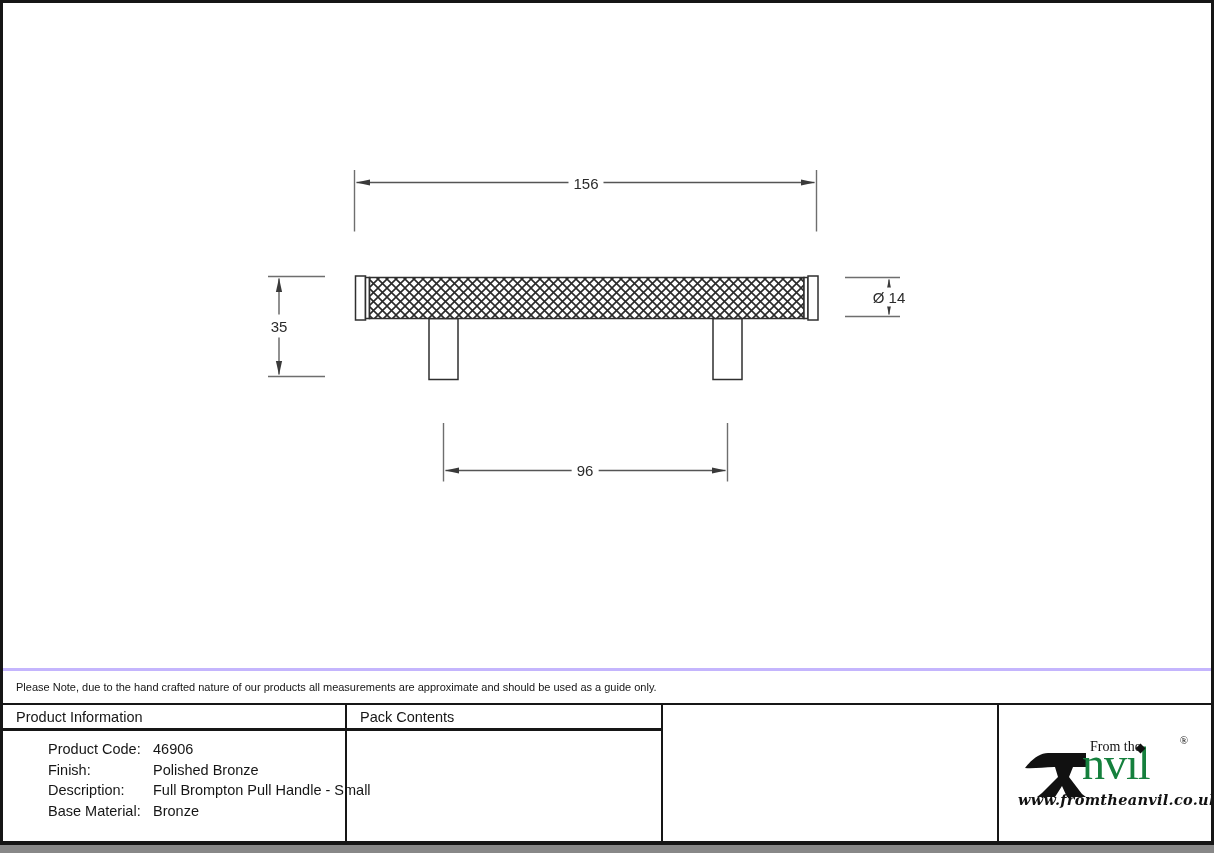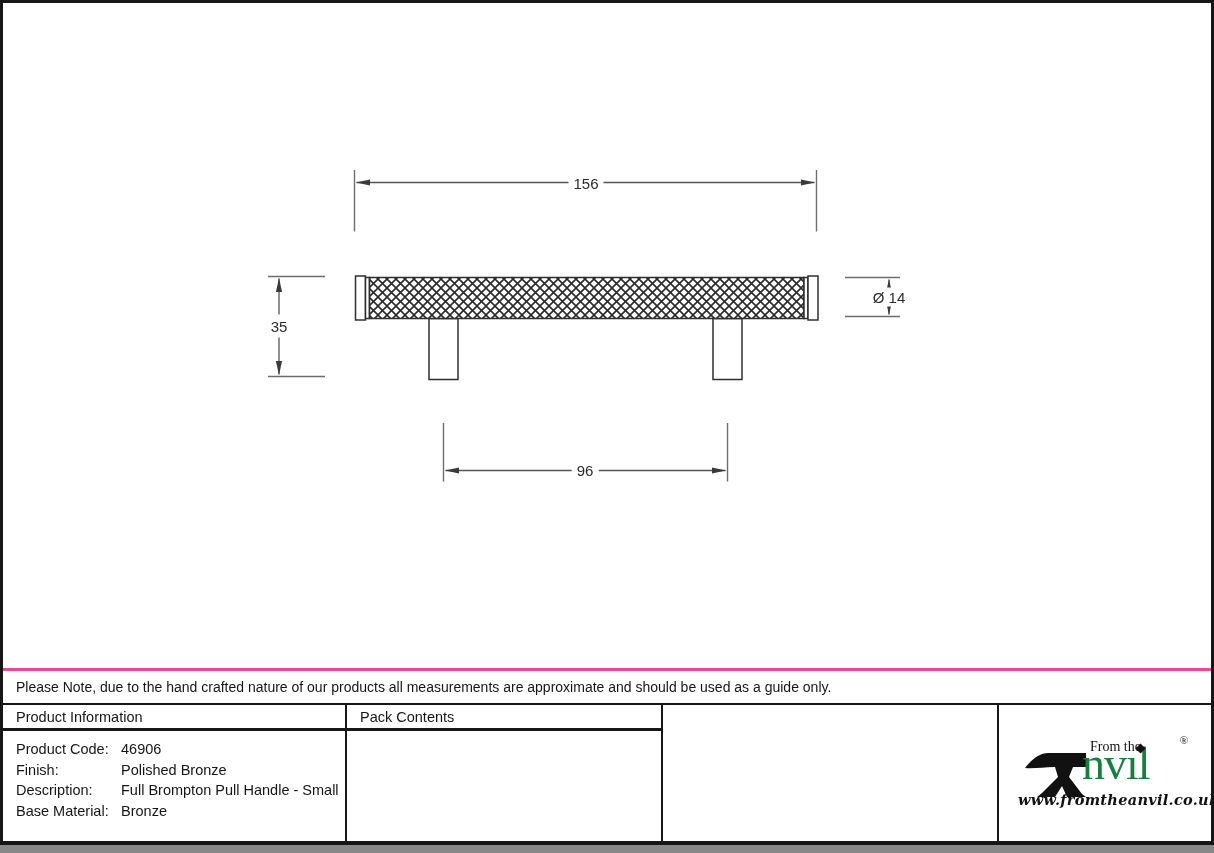--- a/index.html
+++ b/index.html
@@ -26,25 +26,25 @@
     background:#ffffff;
     font-size:15px; color:#2b2b2b;
     padding:1px 5px;
     white-space:nowrap;
   }
   .dim-vertical{padding:3px 2px;}
   
   .note-row{
     position:absolute; left:3px; right:3px; top:668px; height:37px;
     box-sizing:border-box;
-    border-top:3px solid #ec4899;
+    border-top:3px solid #c4b5fd;
     border-bottom:2px solid #161616;
     display:flex; align-items:center;
     padding-left:13px;
-    font-size:14px;
+    font-size:11px;
     z-index:5;
   }
   
   .info-table{
     position:absolute; left:3px; right:3px; top:705px; bottom:4px;
     display:flex;
     z-index:5;
   }
   .col{box-sizing:border-box; border-right:2px solid #161616;}
   .col-product{width:344px;}
@@ -55,20 +55,21 @@
     height:26px; box-sizing:border-box;
     border-bottom:3px solid #161616;
     display:flex; align-items:center;
     padding:0 8px 0 13px;
     font-size:14.5px;
   }
   .col-body{
     padding:8px 8px 0 13px;
     font-size:14.5px;
     line-height:20.7px;
+    margin-left:32px;
   }
   .kv-row{white-space:nowrap;}
   .kv-label{display:inline-block; width:105px;}
   
   .logo-box{position:relative; width:162px; height:78px; margin-top:10px;}
   .anvil-glyph{position:absolute; left:0; top:12px;}
   .logo-fromthe{
     position:absolute; left:66px; top:0;
     font-family:"Liberation Serif", serif;
     font-size:14px; color:#111; white-space:nowrap;

